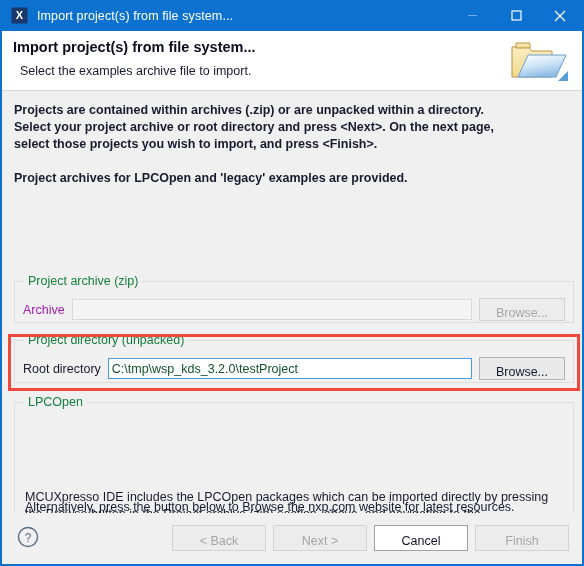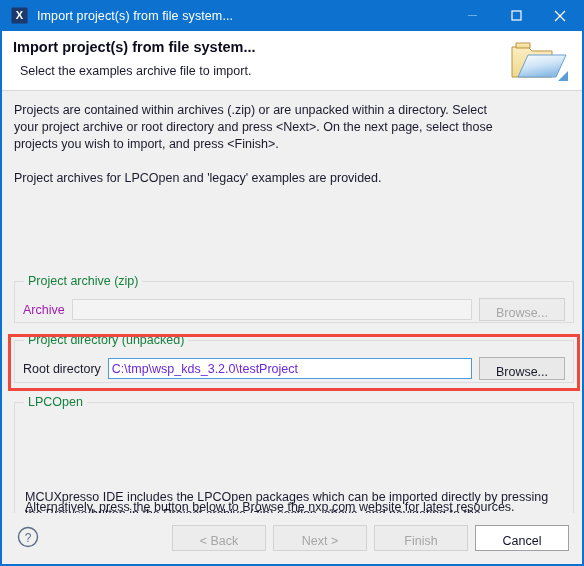--- a/index.html
+++ b/index.html
@@ -109,21 +109,21 @@
     position: relative;
   }
   .intro {
     position: absolute;
     left: 12px; top: 11px;
     width: 492px;
     font-size: 12.5px;
     line-height: 17px;
     color: #1a1a2e;
   }
-  .intro p { margin: 0; }
+  .intro p { margin: 0; font-weight: bold; }
   .intro p.gap { margin-top: 17px; }
 
   
   .group {
     position: absolute;
     left: 12px;
     width: 560px;
     box-sizing: border-box;
     border: 1px solid #dcdcdc;
     background: transparent;
@@ -167,21 +167,21 @@
     line-height: 19px;
   }
   .text-input.disabled {
     background: #f4f4f4;
     border: 1px solid #d8d8d8;
     color: #9a9a9a;
   }
   .text-input.focused {
     background: #ffffff;
     border: 1px solid #4a9be0;
-    color: #6d28d9;
+    color: #14532d;
     position: relative;
   }
 
   .btn {
     box-sizing: border-box;
     font-family: "Liberation Sans", sans-serif;
     font-size: 12.5px;
     height: 23px;
     padding: 0 9px;
     border: 1px solid #b4b4b4;
@@ -360,18 +360,18 @@
   <div class="footer">
     <div class="help-icon">
       <svg width="22" height="22" viewBox="0 0 22 22">
         <circle cx="11" cy="11" r="9.5" fill="none" stroke="#5a6d86" stroke-width="1.4"></circle>
         <text x="11" y="15.5" text-anchor="middle" font-family="Liberation Sans, sans-serif" font-size="12" fill="#5a6d86">?</text>
       </svg>
     </div>
     <div class="footer-buttons">
       <button class="btn disabled">&lt; Back</button>
       <button class="btn disabled">Next &gt;</button>
+      <button class="btn primary">Cancel</button>
       <button class="btn disabled">Finish</button>
-      <button class="btn primary">Cancel</button>
     </div>
   </div>
 
 </div>
 
 </body></html>

